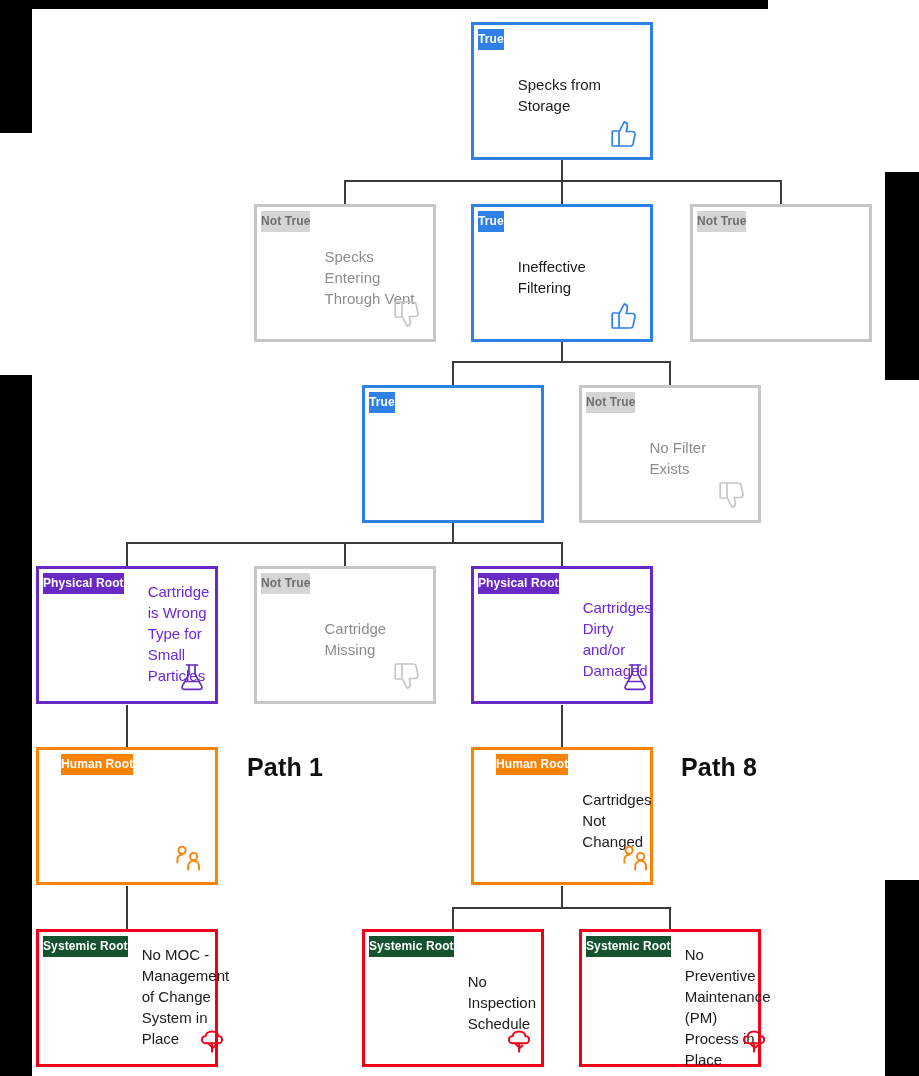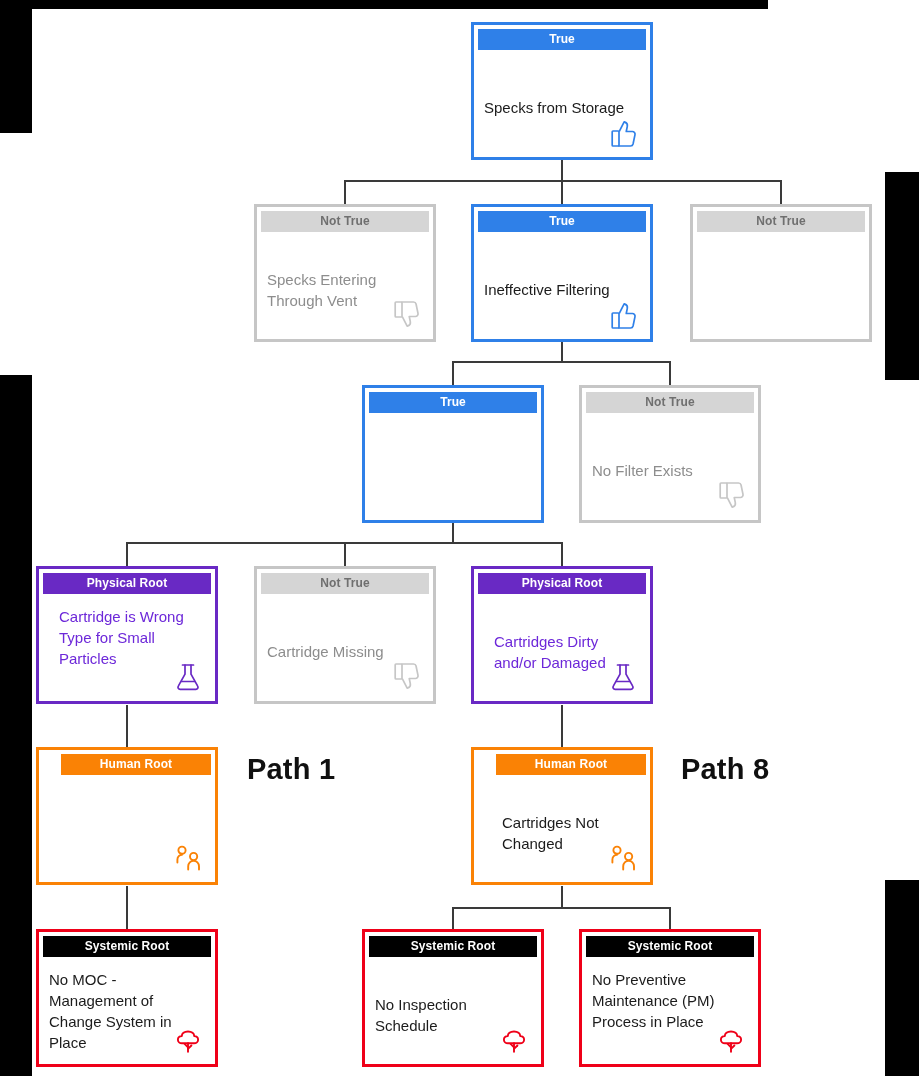--- a/index.html
+++ b/index.html
@@ -25,21 +25,21 @@
   .vline{width:2px;}
   .hline{height:2px;}
 
   
   .node{
     position:absolute;
     box-sizing:border-box;
     background:#ffffff;
     border:3px solid #c6c6c6;
     display:flex;
-    flex-direction:column;
+    flex-direction:row;
   }
   .node .hdr{
     flex:0 0 auto;
     margin:4px 4px 0 4px;
     height:21px;
     line-height:21px;
     text-align:center;
     font-size:12px;
     font-weight:bold;
     color:#6f6f6f;
@@ -71,29 +71,29 @@
 
   .node.physical      {border-color:#6929c4;}
   .node.physical .hdr {background:#6929c4;color:#ffffff;}
   .node.physical .body{color:#6d28d9;padding-left:20px;}
 
   .node.human       {border-color:#fa8205;padding-left:18px;}
   .node.human .hdr  {background:#fa8205;color:#ffffff;}
   .node.human .body {color:#1b1b1b;}
 
   .node.systemic      {border-color:#ef0018;}
-  .node.systemic .hdr {background:#000000;color:#ffffff;}
+  .node.systemic .hdr {background:#14532d;color:#ffffff;}
   .node.systemic .body{color:#1b1b1b;}
 
   
   .node.topalign .body{align-items:flex-start;}
 
   .path-label{
     position:absolute;
-    font-size:29px;
+    font-size:25px;
     font-weight:bold;
     color:#101010;
     letter-spacing:.2px;
     white-space:nowrap;
   }
 </style>
 </head>
 <body>
 
 <div id="stage">

